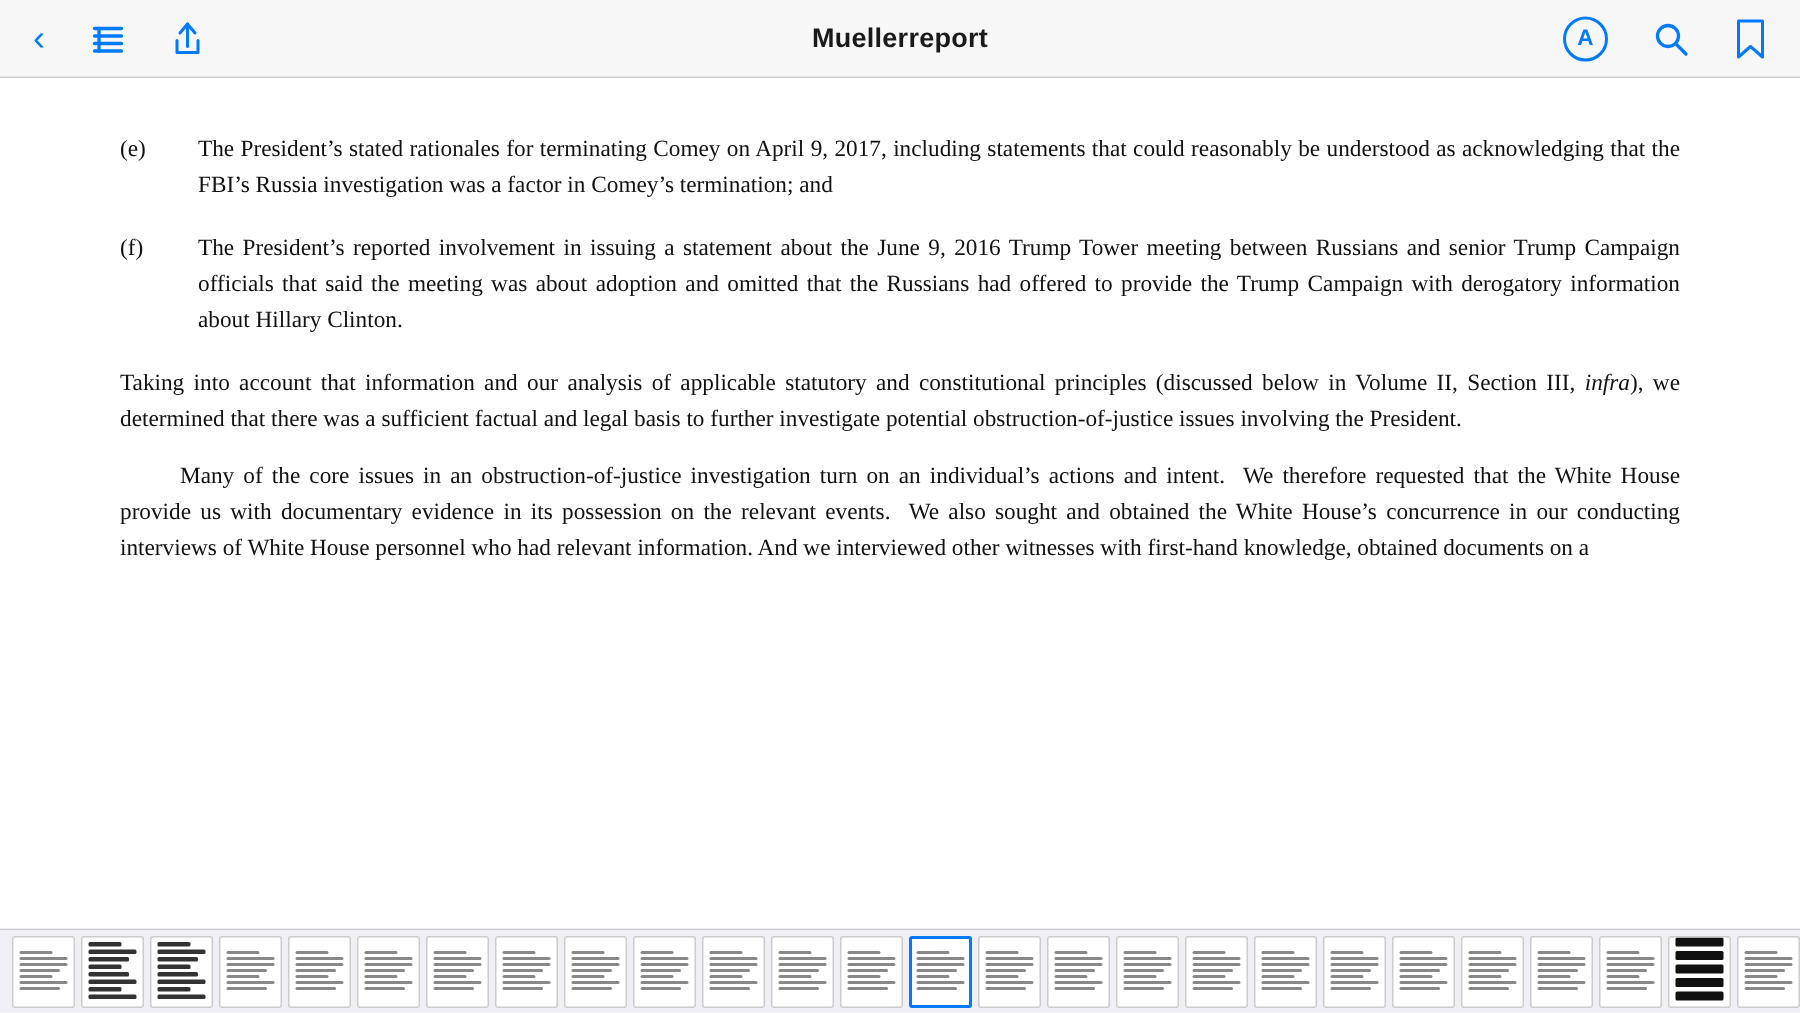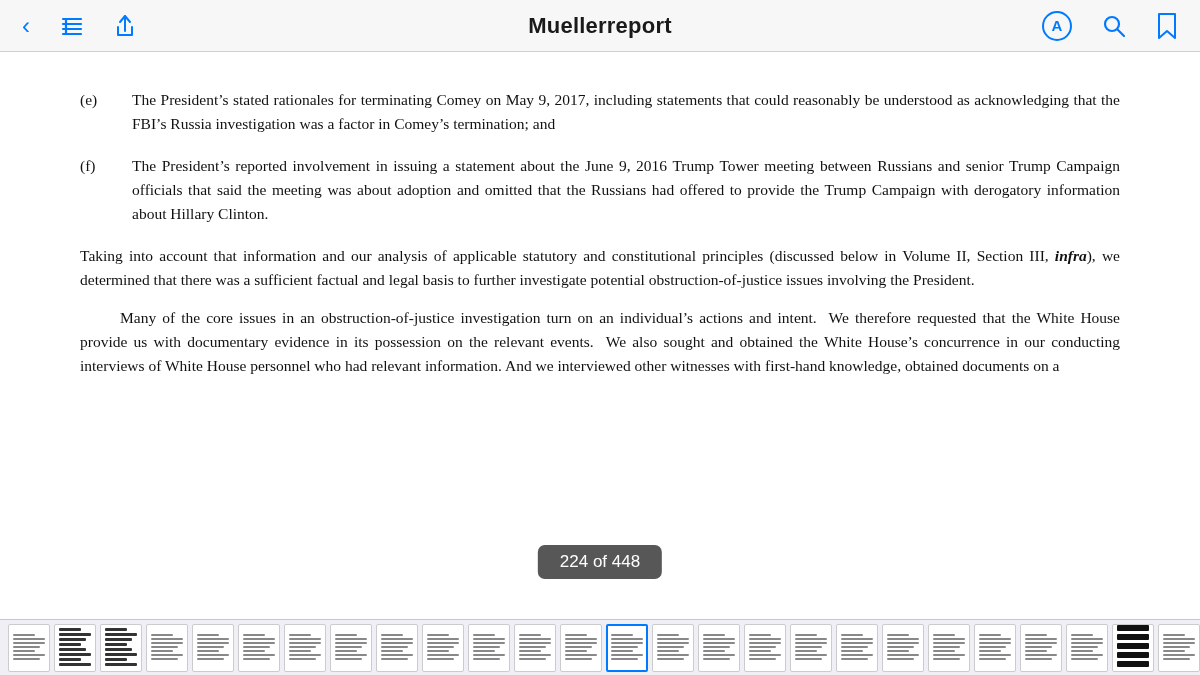--- a/index.html
+++ b/index.html
@@ -27,21 +27,21 @@
     .toolbar-left {
       display: flex;
       align-items: center;
       gap: 22px;
       width: 160px;
     }
 
     .toolbar-center {
       flex: 1;
       text-align: center;
-      font-size: 22px;
+      font-size: 18px;
       font-weight: 600;
       color: #1a1a1a;
       letter-spacing: 0.01em;
     }
 
     .toolbar-right {
       display: flex;
       align-items: center;
       gap: 22px;
       width: 160px;
@@ -195,21 +195,21 @@
     .thumb-line.full { width: 100%; }
 
     .thumb-redacted {
       background: #111;
       width: 32px;
       height: 6px;
       margin-bottom: 3px;
       border-radius: 1px;
     }
 
-    em { font-style: italic; font-weight: bold; }
+    em { font-style: italic; }
   </style>
 </head>
 <body>
 
 <div id="toolbar">
   <div class="toolbar-left">
     <button class="icon-btn">
       <span class="icon-back">‹</span>
     </button>
     <button class="icon-btn">
@@ -248,41 +248,38 @@
       </svg>
     </button>
   </div>
 </div>
 
 <div id="content">
   <div class="doc-page">
 
     <div class="list-item-row">
       <span class="list-label">(e)</span>
-      <span class="list-text">The President’s stated rationales for terminating Comey on May 9, 2017, including statements that could reasonably be understood as acknowledging that the FBI’s Russia investigation was a factor in Comey’s termination; and</span>
+      <span class="list-text">The President’s stated rationales for terminating Comey on April 9, 2017, including statements that could reasonably be understood as acknowledging that the FBI’s Russia investigation was a factor in Comey’s termination; and</span>
     </div>
 
     <div class="list-item-row">
       <span class="list-label">(f)</span>
       <span class="list-text">The President’s reported involvement in issuing a statement about the June 9, 2016 Trump Tower meeting between Russians and senior Trump Campaign officials that said the meeting was about adoption and omitted that the Russians had offered to provide the Trump Campaign with derogatory information about Hillary Clinton.</span>
     </div>
 
     <div class="paragraph">
       <span>Taking into account that information and our analysis of applicable statutory and constitutional principles (discussed below in Volume II, Section III, <em>infra</em>), we determined that there was a sufficient factual and legal basis to further investigate potential obstruction-of-justice issues involving the President.</span>
     </div>
 
     <div class="paragraph-indent">
       <span>Many of the core issues in an obstruction-of-justice investigation turn on an individual’s actions and intent.&nbsp; We therefore requested that the White House provide us with documentary evidence in its possession on the relevant events.&nbsp; We also sought and obtained the White House’s concurrence in our conducting interviews of White House personnel who had relevant information. And we interviewed other witnesses with first-hand knowledge, obtained documents on a</span>
     </div>
 
   </div>
 
-  <div id="page-indicator">
-    <span>224 of 448</span>
-  </div>
 </div>
 
 <div id="thumbnails">
 
 <div class="thumb">
       <div class="thumb-lines">
         <div class="thumb-line short"></div>
         <div class="thumb-line full"></div>
         <div class="thumb-line full"></div>
         <div class="thumb-line med"></div>

